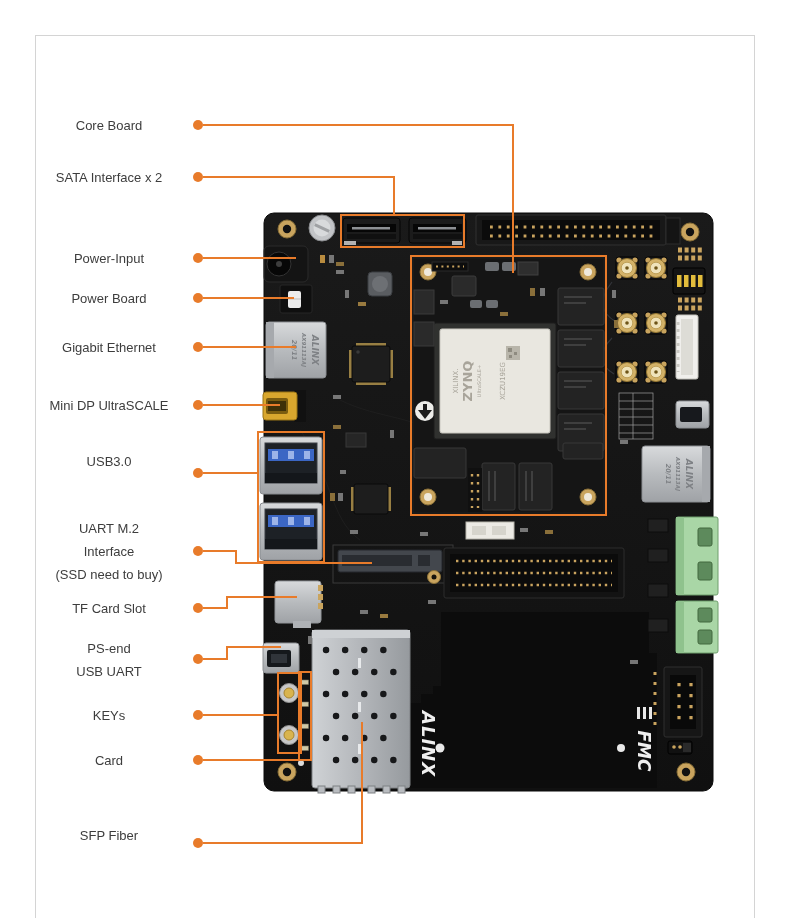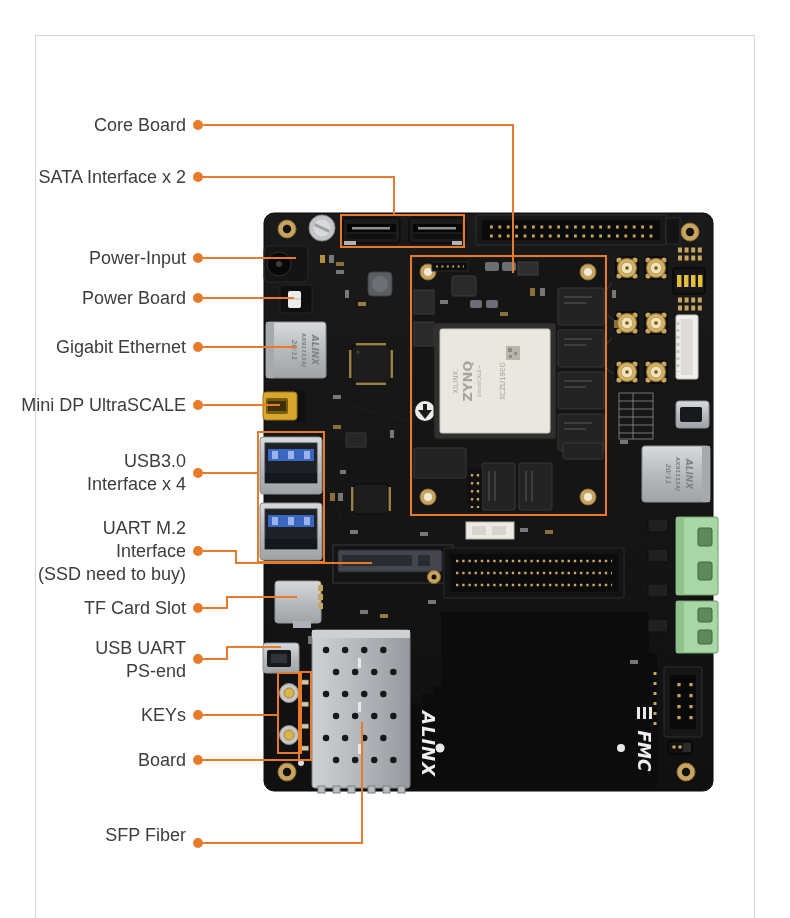--- a/index.html
+++ b/index.html
@@ -1,21 +1,21 @@
 <!DOCTYPE html>
 <html><head>
 <meta charset="utf-8">
 <style>
   html,body{margin:0;padding:0}
   body{width:790px;height:918px;background:#ffffff;position:relative;overflow:hidden;
        font-family:"Liberation Sans",sans-serif}
   .frame{position:absolute;left:35px;top:35px;width:718px;height:883px;
          border-left:1px solid #d4d4d4;border-top:1px solid #d4d4d4;border-right:1px solid #d4d4d4}
   svg.scene{position:absolute;left:0;top:0}
-  .callout{position:absolute;left:0;width:186px;text-align:right;font-size:18px;line-height:23px;
+  .callout{position:absolute;left:16px;width:186px;text-align:center;font-size:13px;line-height:23px;
            color:#3d3d3d;white-space:nowrap}
   .callout span{display:block}
   
   .obox{fill:none;stroke:#e87b2a;stroke-width:2}
   .lead{fill:none;stroke:#e87b2a;stroke-width:2}
   .cdot{fill:#e87b2a}
   .au{fill:#c9a45e}
   .chip{fill:#232323;stroke:#383838}
   .blk{fill:#141414;stroke:#2c2c2c}
   .slk{fill:#d9d9d9}
@@ -491,35 +491,34 @@
   <span>Power Board</span>
 </div>
 <div class="callout" style="top:336px">
   <span>Gigabit Ethernet</span>
 </div>
 <div class="callout" style="top:394px">
   <span>Mini DP UltraSCALE</span>
 </div>
 <div class="callout" style="top:450px">
   <span>USB3.0</span>
-  <span>Interface x 4</span>
 </div>
 <div class="callout" style="top:517px">
   <span>UART M.2</span>
   <span>Interface</span>
   <span>(SSD need to buy)</span>
 </div>
 <div class="callout" style="top:597px">
   <span>TF Card Slot</span>
 </div>
 <div class="callout" style="top:637px">
+  <span>PS-end</span>
   <span>USB UART</span>
-  <span>PS-end</span>
 </div>
 <div class="callout" style="top:704px">
   <span>KEYs</span>
 </div>
 <div class="callout" style="top:749px">
-  <span>Board</span>
+  <span>Card</span>
 </div>
 <div class="callout" style="top:824px">
   <span>SFP Fiber</span>
 </div>
 
 </body></html>

